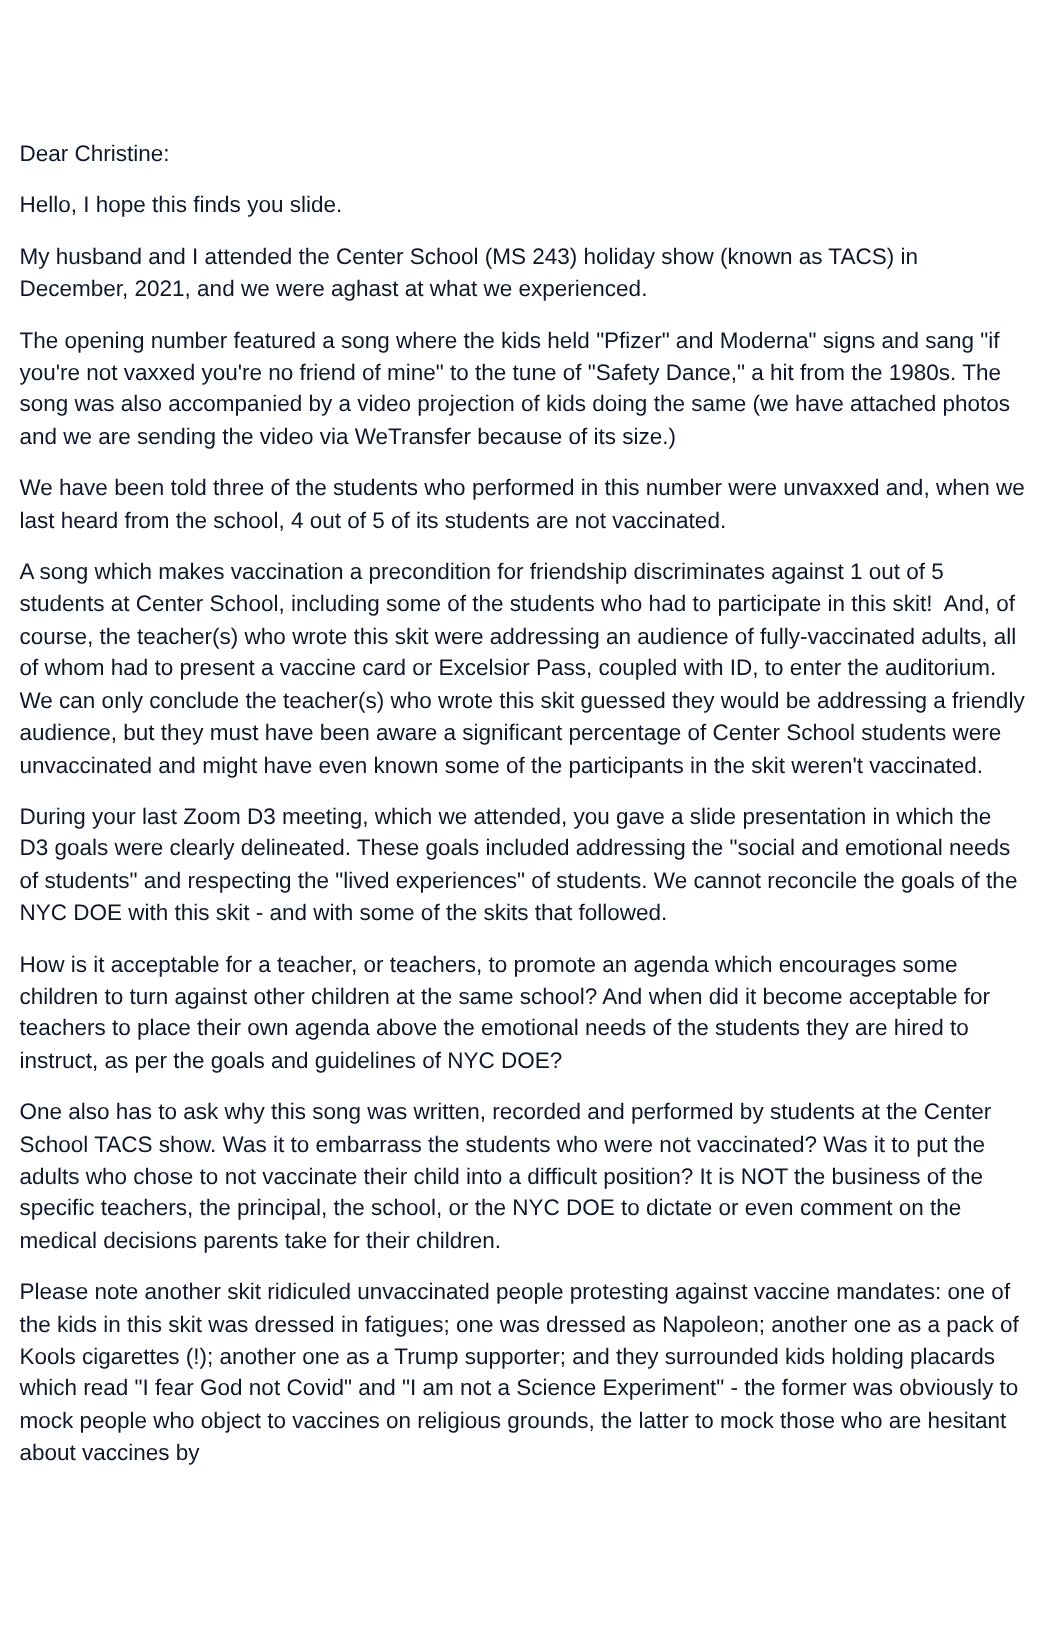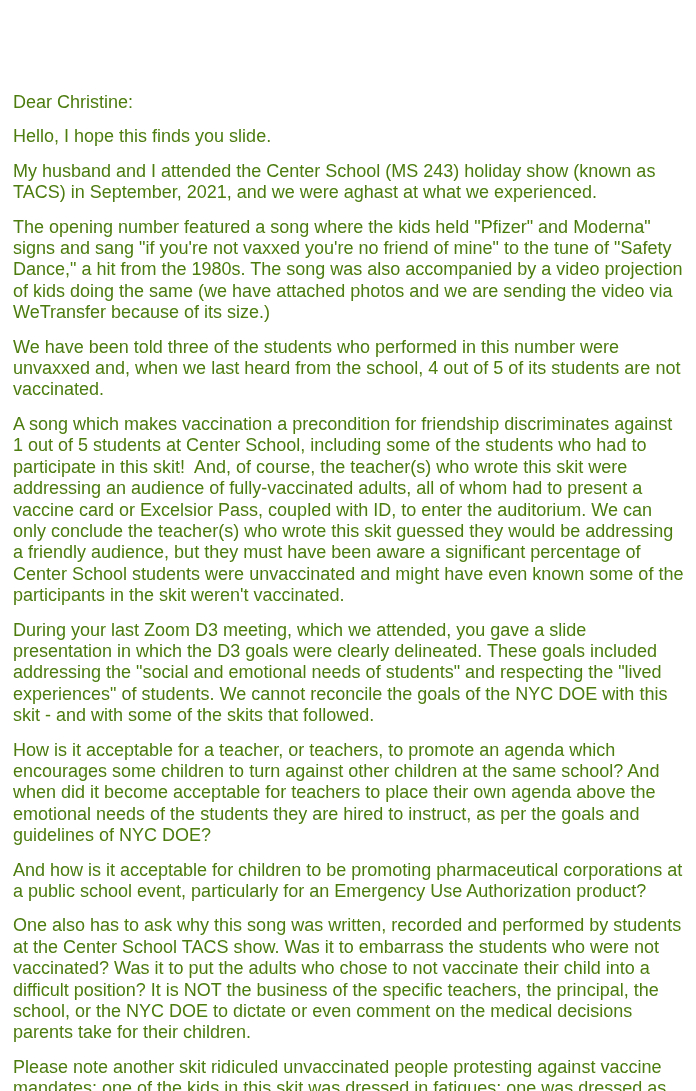--- a/index.html
+++ b/index.html
@@ -15,37 +15,36 @@
   }
   .page {
     box-sizing: border-box;
     width: 696px;
     height: 1091px;
     background: #ffffff;
     padding: 92px 12px 0 13px;
   }
   .letter-text p {
     margin: 0 0 13px 0;
-    font-size: 18px;
+    font-size: 15px;
     line-height: 21.4px;
-    color: #4d7c0f;
+    color: #0f172a;
     white-space: pre-wrap;
     word-wrap: break-word;
   }
 </style>
 </head>
 <body>
 
 <div class="page">
   <div class="letter-text">
     <p>Dear Christine:</p>
     <p>Hello, I hope this finds you slide.</p>
-    <p>My husband and I attended the Center School (MS 243) holiday show (known as TACS) in September, 2021, and we were aghast at what we experienced.</p>
+    <p>My husband and I attended the Center School (MS 243) holiday show (known as TACS) in December, 2021, and we were aghast at what we experienced.</p>
     <p>The opening number featured a song where the kids held "Pfizer" and Moderna" signs and sang "if you're not vaxxed you're no friend of mine" to the tune of "Safety Dance," a hit from the 1980s. The song was also accompanied by a video projection of kids doing the same (we have attached photos and we are sending the video via WeTransfer because of its size.)</p>
     <p>We have been told three of the students who performed in this number were unvaxxed and, when we last heard from the school, 4 out of 5 of its students are not vaccinated.</p>
     <p>A song which makes vaccination a precondition for friendship discriminates against 1 out of 5 students at Center School, including some of the students who had to participate in this skit!  And, of course, the teacher(s) who wrote this skit were addressing an audience of fully-vaccinated adults, all of whom had to present a vaccine card or Excelsior Pass, coupled with ID, to enter the auditorium. We can only conclude the teacher(s) who wrote this skit guessed they would be addressing a friendly audience, but they must have been aware a significant percentage of Center School students were unvaccinated and might have even known some of the participants in the skit weren't vaccinated.</p>
     <p>During your last Zoom D3 meeting, which we attended, you gave a slide presentation in which the D3 goals were clearly delineated. These goals included addressing the "social and emotional needs of students" and respecting the "lived experiences" of students. We cannot reconcile the goals of the NYC DOE with this skit - and with some of the skits that followed.</p>
     <p>How is it acceptable for a teacher, or teachers, to promote an agenda which encourages some children to turn against other children at the same school? And when did it become acceptable for teachers to place their own agenda above the emotional needs of the students they are hired to instruct, as per the goals and guidelines of NYC DOE?</p>
-    <p>And how is it acceptable for children to be promoting pharmaceutical corporations at a public school event, particularly for an Emergency Use Authorization product?</p>
     <p>One also has to ask why this song was written, recorded and performed by students at the Center School TACS show. Was it to embarrass the students who were not vaccinated? Was it to put the adults who chose to not vaccinate their child into a difficult position? It is NOT the business of the specific teachers, the principal, the school, or the NYC DOE to dictate or even comment on the medical decisions parents take for their children.</p>
     <p>Please note another skit ridiculed unvaccinated people protesting against vaccine mandates: one of the kids in this skit was dressed in fatigues; one was dressed as Napoleon; another one as a pack of Kools cigarettes (!); another one as a Trump supporter; and they surrounded kids holding placards which read "I fear God not Covid" and "I am not a Science Experiment" - the former was obviously to mock people who object to vaccines on religious grounds, the latter to mock those who are hesitant about vaccines by</p>
   </div>
 </div>
 
 </body></html>

